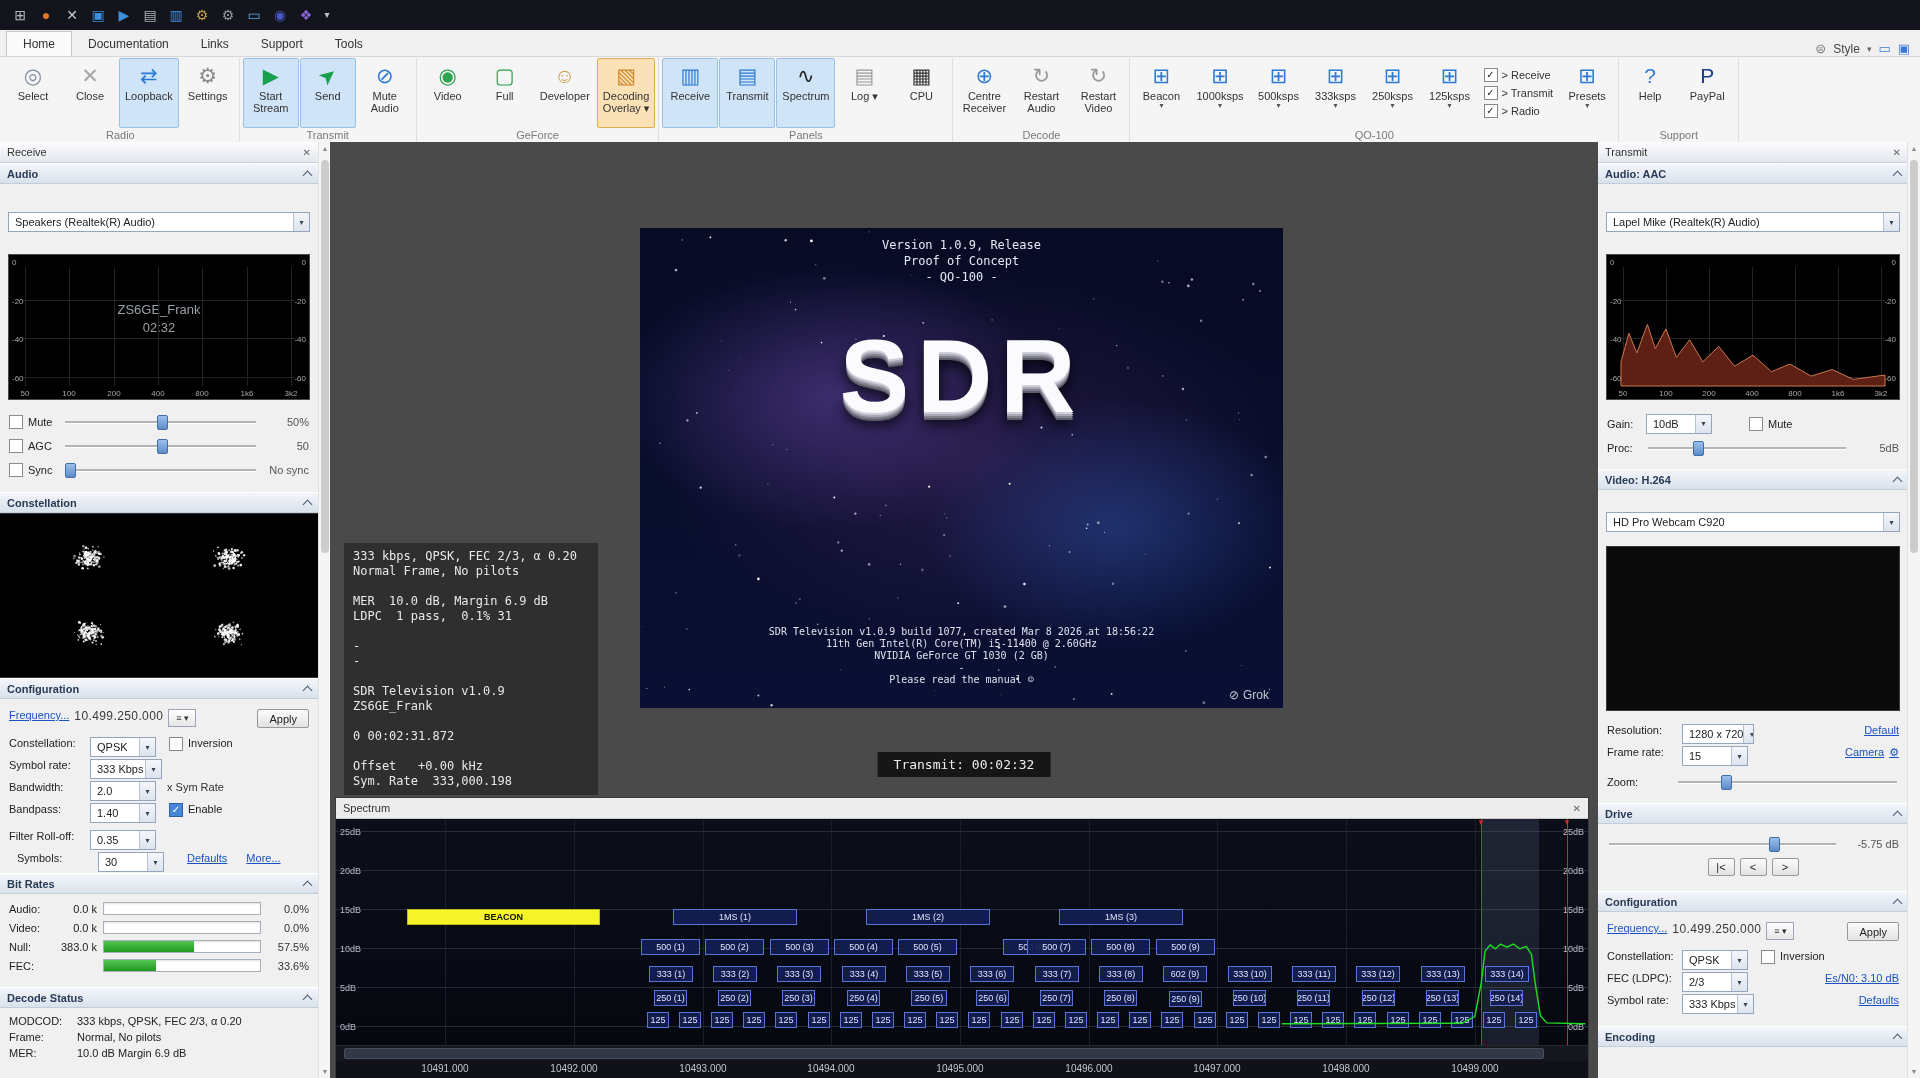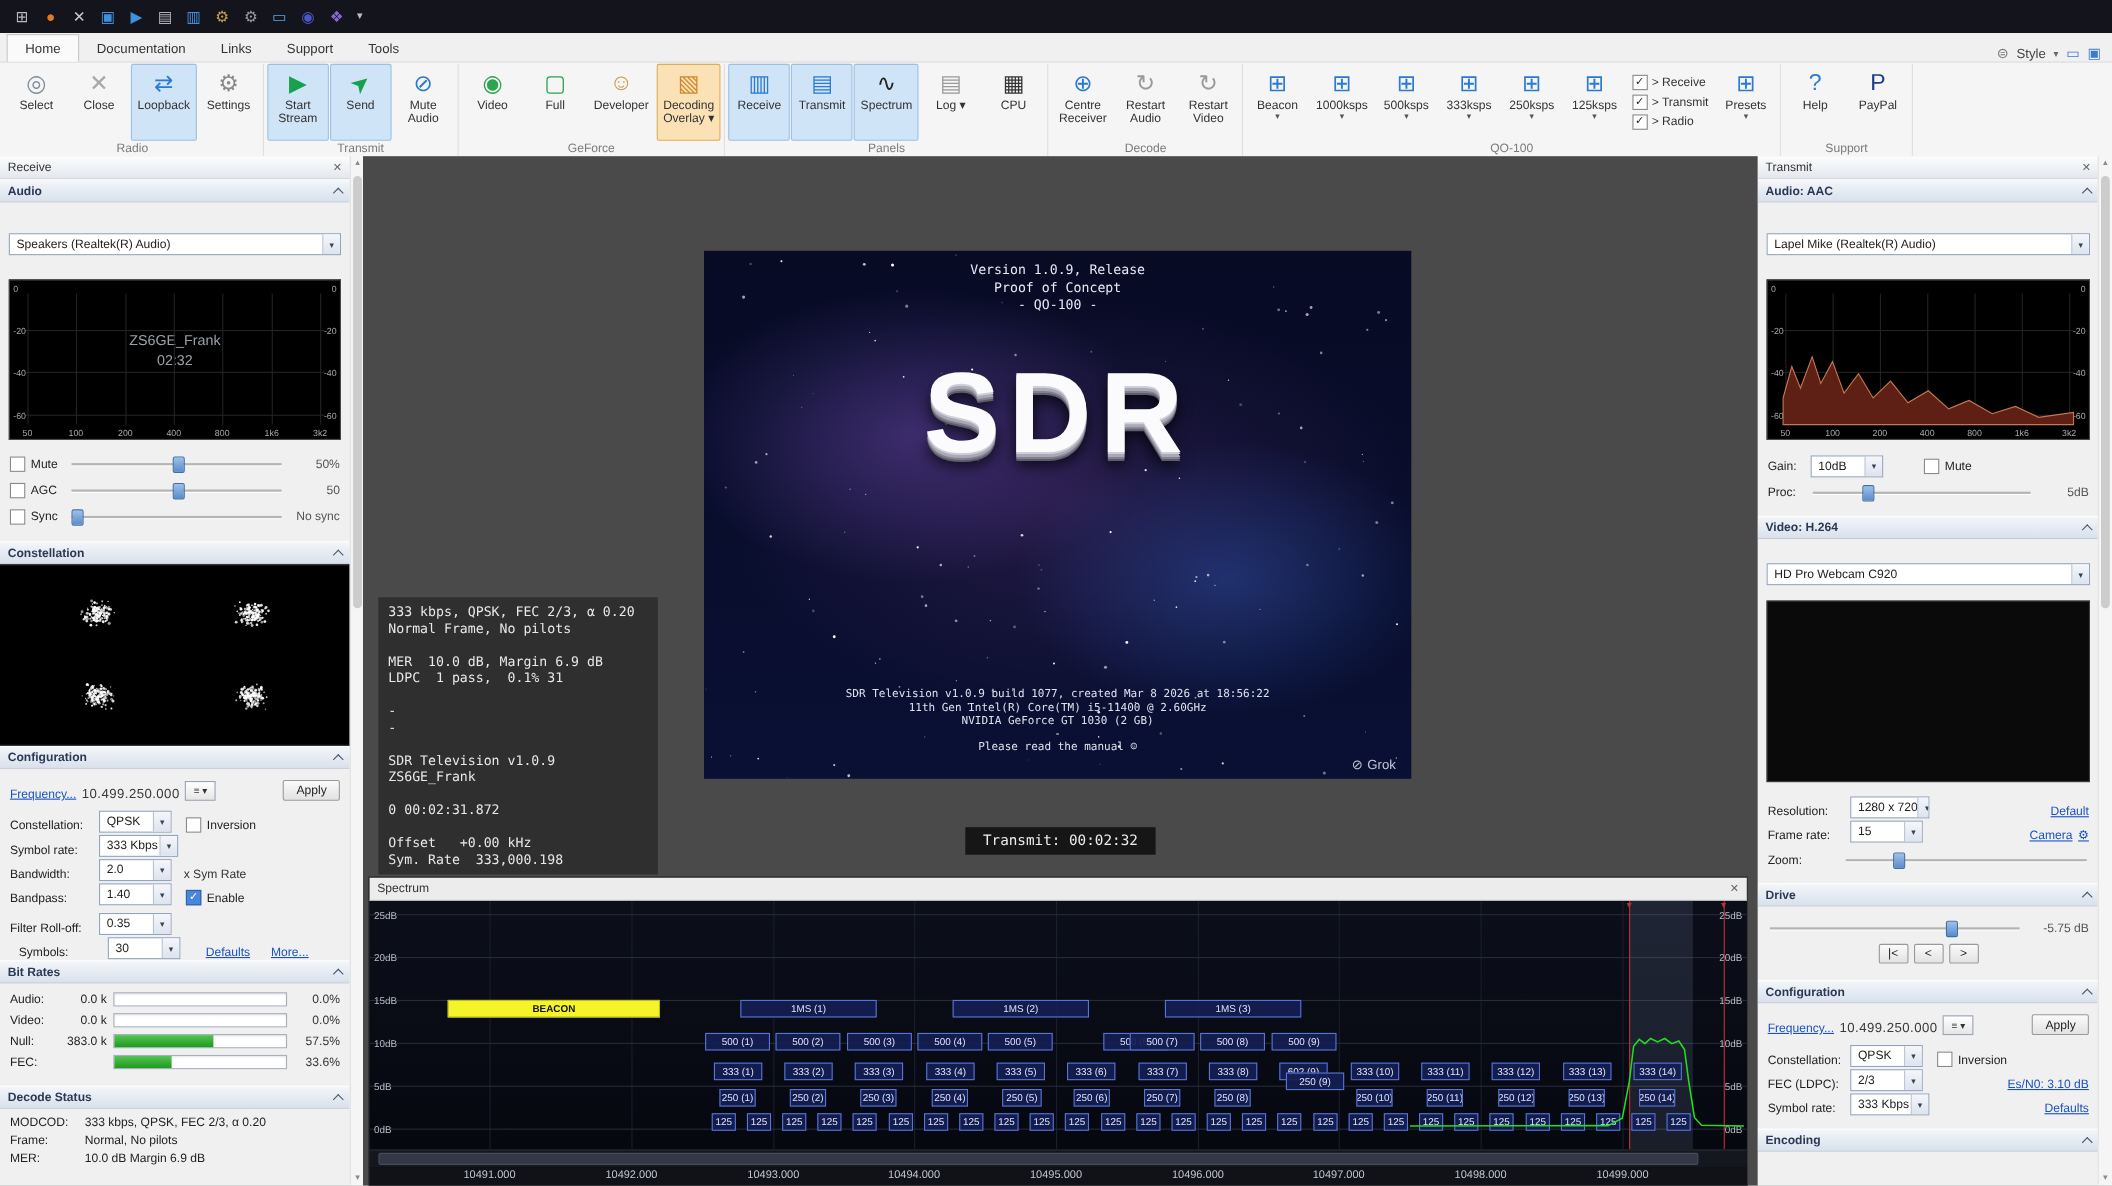--- a/index.html
+++ b/index.html
@@ -68,21 +68,21 @@
 
   .ctlrow{display:flex;align-items:center;gap:5px;height:19px;padding:0 9px;font-size:11px;margin-top:5px}
   .check{width:12px;height:12px;border:1px solid #8a8a8a;background:#fff;font-size:10px;line-height:11px;text-align:center;color:#fff;flex:none}
   .check.on{background:#4a86d8;border-color:#2d62ac}
   .clab{width:30px;flex:none}
   .cval{width:46px;text-align:right;color:#555;flex:none}
   .slider{position:relative;flex:1;height:16px}
   .slider .track{position:absolute;left:2px;right:2px;top:7px;height:2px;background:#b4b4b4;box-shadow:0 1px 0 #fff}
   .slider .thumb{position:absolute;top:1px;width:9px;height:13px;margin-left:-4px;background:linear-gradient(#9cc0ec,#5b8cc8);border:1px solid #3e6ea8;border-radius:2px}
 
-  .cfgrow{display:flex;align-items:flex-end;gap:5px;min-height:19px;padding:1px 9px;font-size:11px}
+  .cfgrow{display:flex;align-items:flex-start;gap:5px;min-height:19px;padding:1px 9px;font-size:11px}
   .cfglabel{width:76px;flex:none;color:#222}
   .cfglabel.r{width:70px}
   .link{color:#1a52c4;text-decoration:underline;cursor:pointer;white-space:nowrap}
   .freqval{color:#3a3a3a;letter-spacing:.4px;font-size:12px}
   .menubtn{width:26px;height:16px;border:1px solid #9aa4b4;display:flex;align-items:center;justify-content:center;font-size:9px;color:#333;background:linear-gradient(#fff,#e6e6e6);gap:1px;flex:none}
   .btn{height:19px;padding:0 11px;background:linear-gradient(#fbfbfb,#e2e2e2);border:1px solid #999;border-radius:2px;font-size:11px;color:#222;display:inline-flex;align-items:center;font-family:inherit}
   .suffix{color:#333}
 
   .bitrow{display:flex;align-items:center;gap:6px;height:19px;padding:0 9px;font-size:11px}
   .bitlabel{width:38px;flex:none}
@@ -1375,21 +1375,21 @@
             <div class="sblock" style="left: 1085px; width: 44px; top: 147px;">333 (13)</div>
             <div class="sblock" style="left: 1149px; width: 44px; top: 147px;">333 (14)</div>
             <div class="sblock" style="left: 318px; width: 33px; top: 171px;">250 (1)</div>
             <div class="sblock" style="left: 382px; width: 33px; top: 171px;">250 (2)</div>
             <div class="sblock" style="left: 446px; width: 33px; top: 171px;">250 (3)</div>
             <div class="sblock" style="left: 511px; width: 33px; top: 171px;">250 (4)</div>
             <div class="sblock" style="left: 575px; width: 36px; top: 171px;">250 (5)</div>
             <div class="sblock" style="left: 640px; width: 33px; top: 171px;">250 (6)</div>
             <div class="sblock" style="left: 704px; width: 33px; top: 171px;">250 (7)</div>
             <div class="sblock" style="left: 768px; width: 33px; top: 171px;">250 (8)</div>
-            <div class="sblock" style="left: 833px; width: 53px; top: 156px;">250 (9)</div>
+            <div class="sblock" style="left: 833px; width: 33px; top: 172px;">250 (9)</div>
             <div class="sblock" style="left: 897px; width: 33px; top: 171px;">250 (10)</div>
             <div class="sblock" style="left: 961px; width: 33px; top: 171px;">250 (11)</div>
             <div class="sblock" style="left: 1026px; width: 33px; top: 171px;">250 (12)</div>
             <div class="sblock" style="left: 1090px; width: 33px; top: 171px;">250 (13)</div>
             <div class="sblock" style="left: 1154px; width: 33px; top: 171px;">250 (14)</div>
             <div class="sblock" style="left: 311px; width: 22px; top: 193px;">125</div>
             <div class="sblock" style="left: 343px; width: 22px; top: 193px;">125</div>
             <div class="sblock" style="left: 375px; width: 22px; top: 193px;">125</div>
             <div class="sblock" style="left: 407px; width: 22px; top: 193px;">125</div>
             <div class="sblock" style="left: 439px; width: 22px; top: 193px;">125</div>

